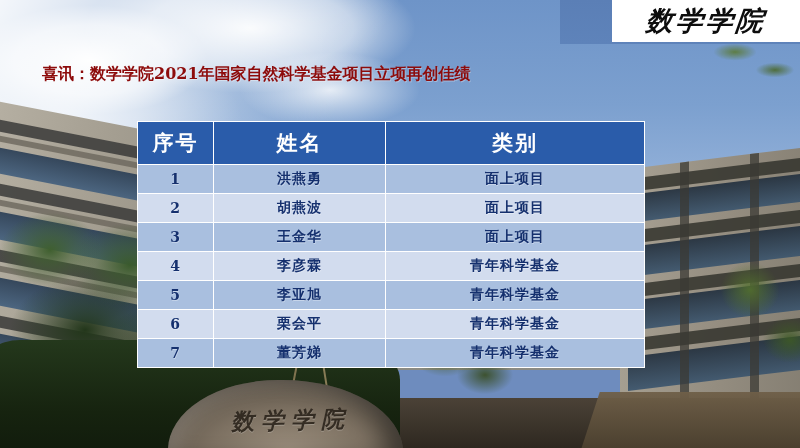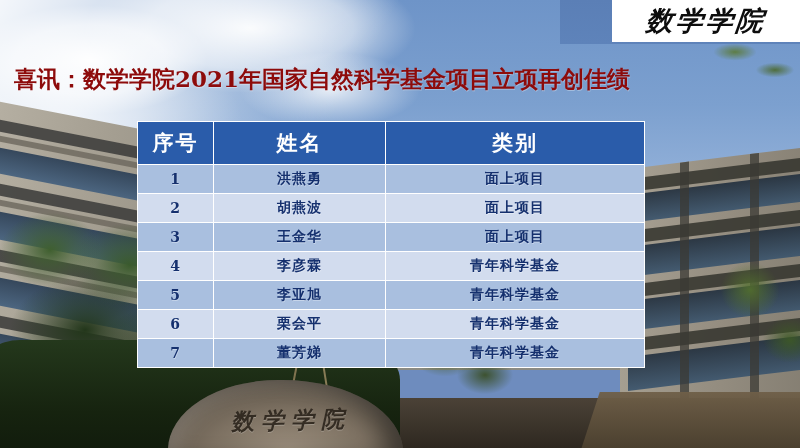--- a/index.html
+++ b/index.html
@@ -153,23 +153,23 @@
   }
   .logo-text{
     font-family:"DejaVu Serif","Liberation Serif",serif;
     font-size:27px;font-weight:700;font-style:italic;
     letter-spacing:3px;color:#0d0d0d;
     transform:skewX(-6deg);
   }
 
   
   .headline{
-    position:absolute;left:14px;top:64px;
+    position:absolute;left:42px;top:64px;
     font-family:"DejaVu Serif","Liberation Serif",serif;
-    font-size:23px;font-weight:700;
+    font-size:16px;font-weight:700;
     color:#8d0b0b;
     letter-spacing:0px;
     white-space:nowrap;
     text-shadow:0.6px 0.6px 0 rgba(255,255,255,.30);
   }
 
   
   .tbl-wrap{
     position:absolute;left:137px;top:121px;width:507px;
   }

